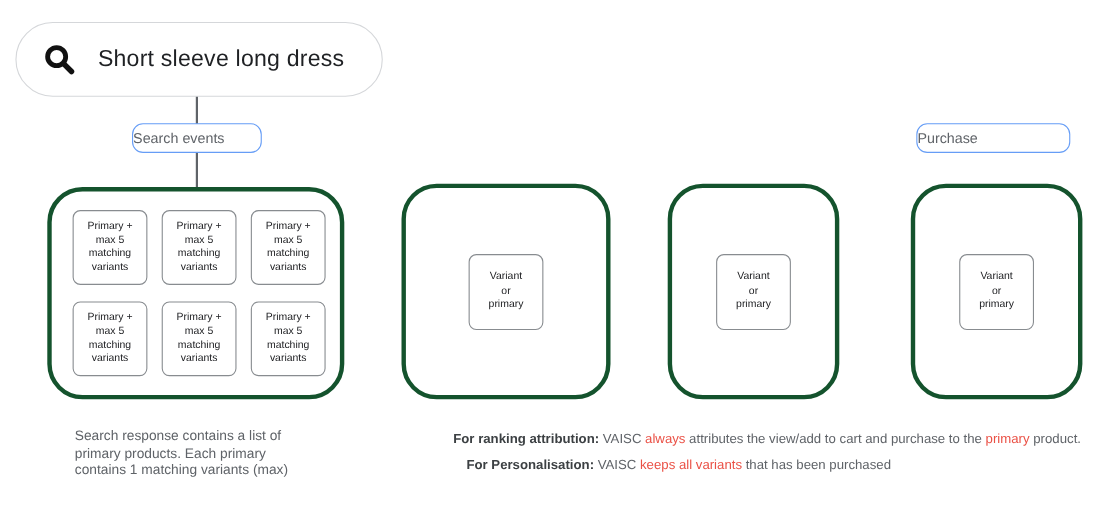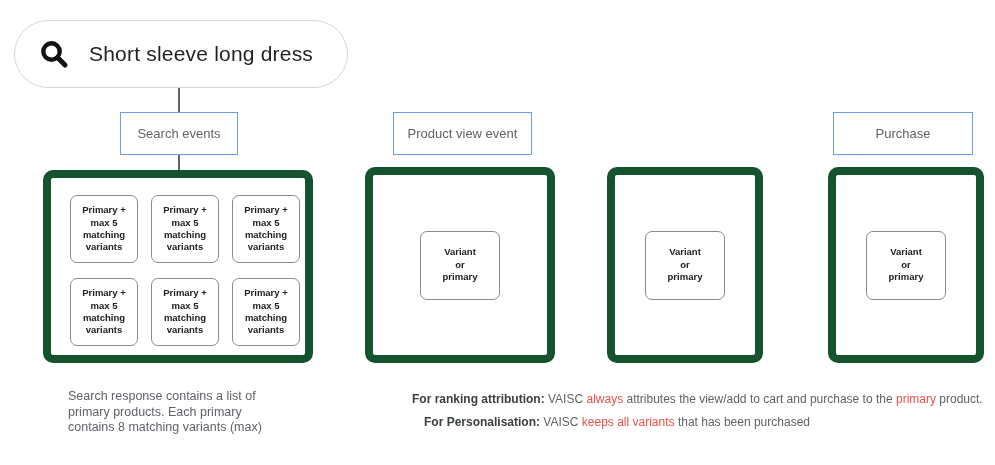--- a/index.html
+++ b/index.html
@@ -15,48 +15,48 @@
     background:#fff; display:flex; align-items:center; padding-left:24px;
   }
   .search-pill .mag { width:30px; height:30px; flex:0 0 auto; }
   .search-query { margin-left:20px; font-size:21px; color:#1f2124; letter-spacing:.2px; }
 
   
   .vline { position:absolute; left:178px; top:87px; width:2px; height:84px; background:#5f6368; }
 
   
   .event-label {
-    position:absolute; height:43px; box-sizing:border-box;
-    border:1.6px solid #669df6; border-radius:0; background:#fff;
-    color:#5f6368; font-size:13px; display:flex; align-items:center; justify-content:center;
+    position:absolute; height:27px; box-sizing:border-box;
+    border:1.6px solid #669df6; border-radius:10px; background:#fff;
+    color:#5f6368; font-size:13px; display:flex; align-items:center; justify-content:flex-start;
   }
   .el-search   { left:120px; top:112px; width:118px; }
   .el-view     { left:393px; top:112px; width:139px; }
   .el-cart     { left:612px; top:112px; width:140px; }
   .el-purchase { left:833px; top:112px; width:140px; }
 
   
   .container {
     position:absolute; box-sizing:border-box; background:#fff;
-    border:8px solid #14532d; border-radius:10px;font-weight:bold;
+    border:4px solid #14532d; border-radius:32px;
   }
   .c-search   { left:43px;  top:170px; width:270px; height:193px;
                 display:grid; grid-template-columns:repeat(3,68px); grid-template-rows:repeat(2,68px);
                 column-gap:13px; row-gap:15px; padding:17px 0 0 19px; }
   .c-view     { left:365px; top:167px; width:190px; height:196px; display:flex; align-items:center; justify-content:center; }
   .c-cart     { left:607px; top:167px; width:156px; height:196px; display:flex; align-items:center; justify-content:center; }
   .c-purchase { left:828px; top:167px; width:156px; height:196px; display:flex; align-items:center; justify-content:center; }
 
   
   .mini {
     box-sizing:border-box; border:1.5px solid #888c90; border-radius:7px; background:#fff;
     color:#202124; font-size:9.5px; line-height:1.3; text-align:center;
     display:flex; align-items:center; justify-content:center; white-space:pre-line;
   }
-  .mini-variant { width:80px; height:69px; }
+  .mini-variant { width:68px; height:69px; }
 
   
   .note-left {
     position:absolute; left:68px; top:389px; font-size:12.5px; color:#5f6368;
     line-height:15.5px; white-space:pre-line;
   }
   .note-right { position:absolute; left:372px; font-size:12px; color:#5f6368; white-space:nowrap; }
   .nr-1 { top:392px; }
   .nr-2 { top:415px;padding-left:12px; }
   .seg-bold { font-weight:bold; color:#3c4043;margin-left:40px; }
@@ -73,23 +73,20 @@
   <div class="search-pill">
     <svg class="mag" viewBox="0 0 30 30">
       <circle cx="12.5" cy="12.5" r="8.2" fill="none" stroke="#111111" stroke-width="4.4"></circle>
       <line x1="18.8" y1="18.8" x2="26" y2="26" stroke="#111111" stroke-width="5" stroke-linecap="round"></line>
     </svg>
     <span class="search-query">Short sleeve long dress</span>
   </div>
 
   <div class="event-label el-search">
     <span>Search events</span>
-  </div>
-  <div class="event-label el-view">
-    <span>Product view event</span>
   </div>
   <div class="event-label el-purchase">
     <span>Purchase</span>
   </div>
 
   <div class="container c-search">
     <div class="mini">Primary +
 max 5
 matching
 variants</div>
@@ -128,17 +125,17 @@
   </div>
 
   <div class="container c-purchase">
     <div class="mini mini-variant">Variant
 or
 primary</div>
   </div>
 
   <div class="note-left">Search response contains a list of
 primary products. Each primary
-contains 8 matching variants (max)</div>
+contains 1 matching variants (max)</div>
   <div class="note-right nr-1"><span class="seg-bold">For ranking attribution:</span><span class="seg-normal"> VAISC </span><span class="seg-red">always</span><span class="seg-normal"> attributes the view/add to cart and purchase to the </span><span class="seg-red">primary</span><span class="seg-normal"> product.</span></div>
   <div class="note-right nr-2"><span class="seg-bold">For Personalisation:</span><span class="seg-normal"> VAISC </span><span class="seg-red">keeps all variants</span><span class="seg-normal"> that has been purchased</span></div>
 
 </div>
 
 </body></html>

